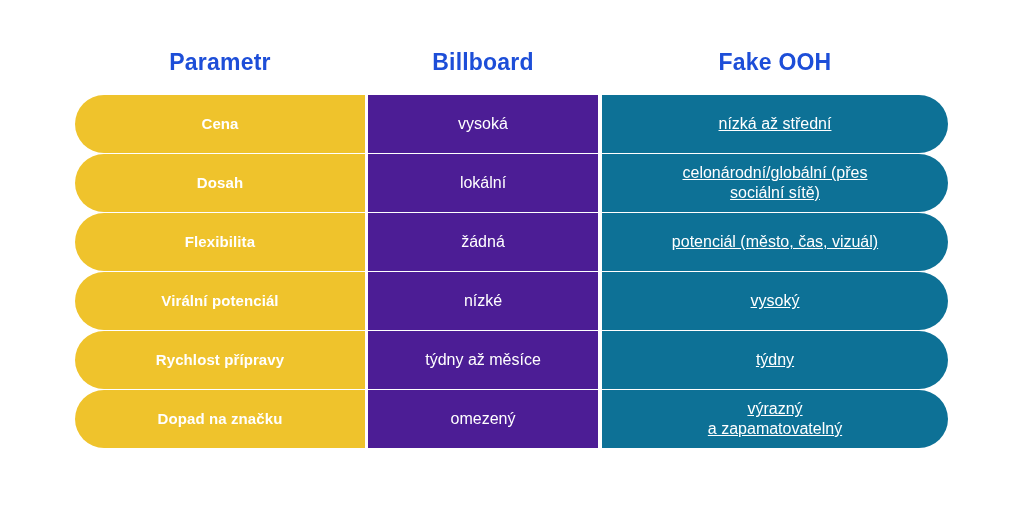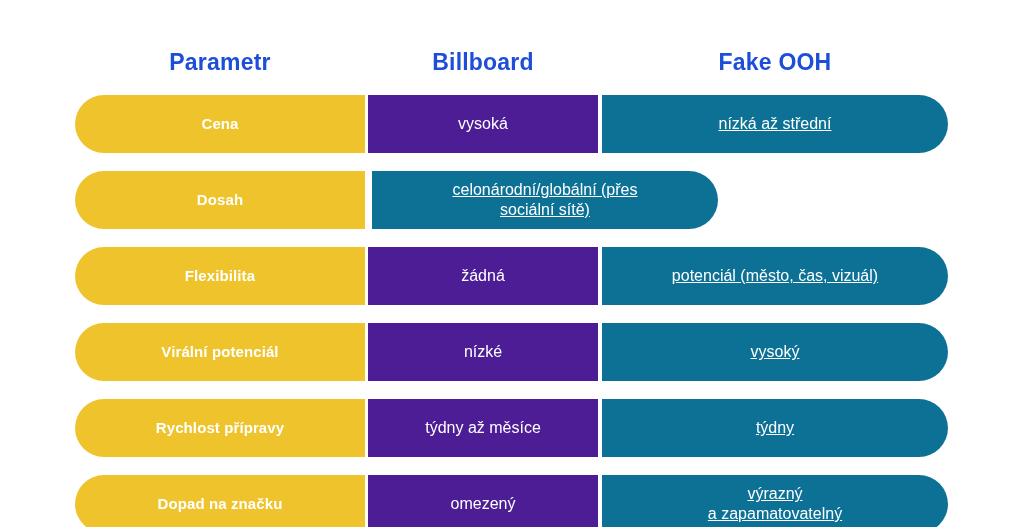--- a/index.html
+++ b/index.html
@@ -53,21 +53,22 @@
   .rows {
     position: absolute;
     left: 0;
     top: 95px;
     width: 873px;
   }
   .row {
     display: flex;
     align-items: stretch;
     height: 58px;
-    margin-bottom: 18px;
+    margin-bottom: 1px;
+    justify-content: flex-end;
   }
   .cell {
     display: flex;
     align-items: center;
     justify-content: center;
     text-align: center;
     box-sizing: border-box;
     color: #ffffff;
     line-height: 1.22;
   }
@@ -132,20 +133,23 @@
       <div class="cell cell-fake">
           <span class="txt">nízká až střední</span>
         </div>
     </div>
 
     <div class="row">
       <div class="cell cell-param">
           <span class="txt">Dosah</span>
         </div>
       <div class="gap-a"></div>
+      <div class="cell cell-bill">
+          <span class="txt">lokální</span>
+        </div>
       <div class="gap-b"></div>
       <div class="cell cell-fake">
           <span class="txt">celonárodní/globální (přes
 sociální sítě)</span>
         </div>
     </div>
 
     <div class="row">
       <div class="cell cell-param">
           <span class="txt">Flexibilita</span>

